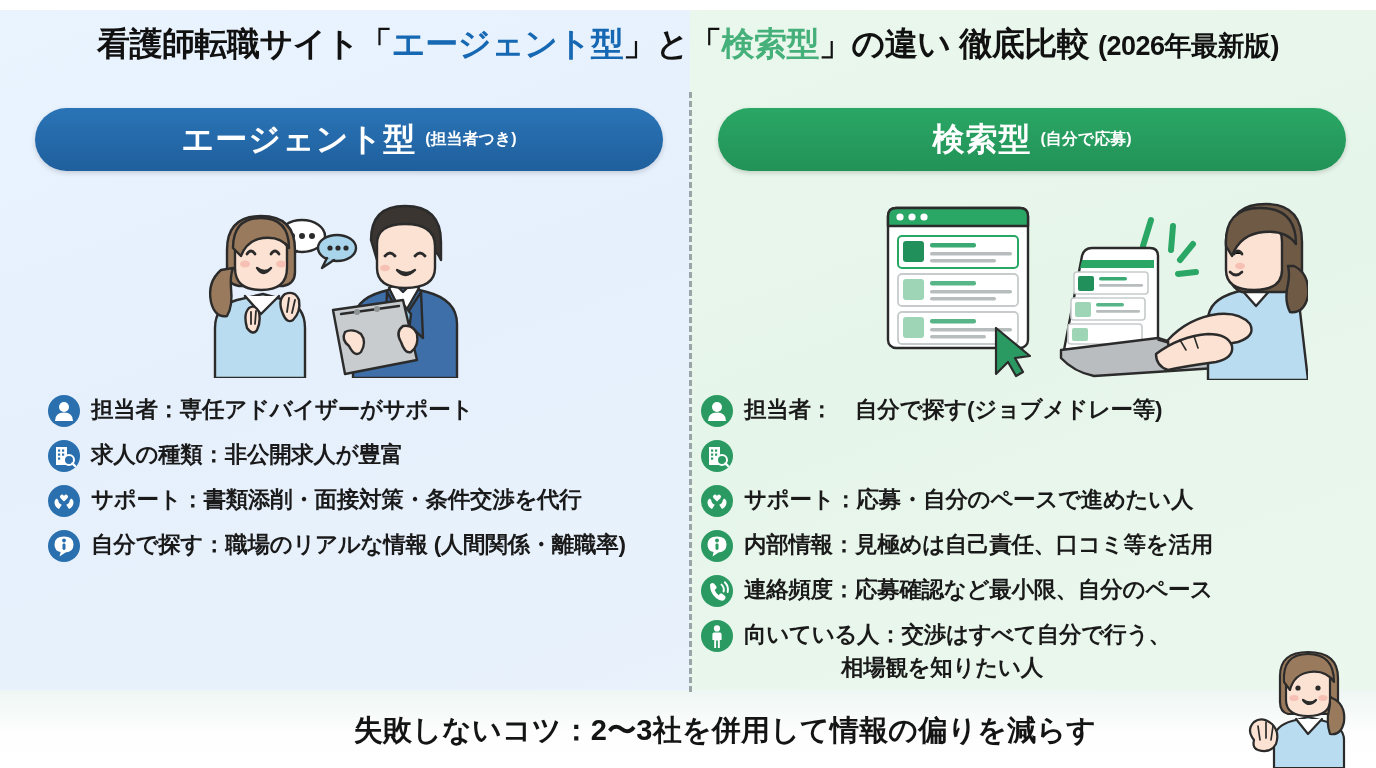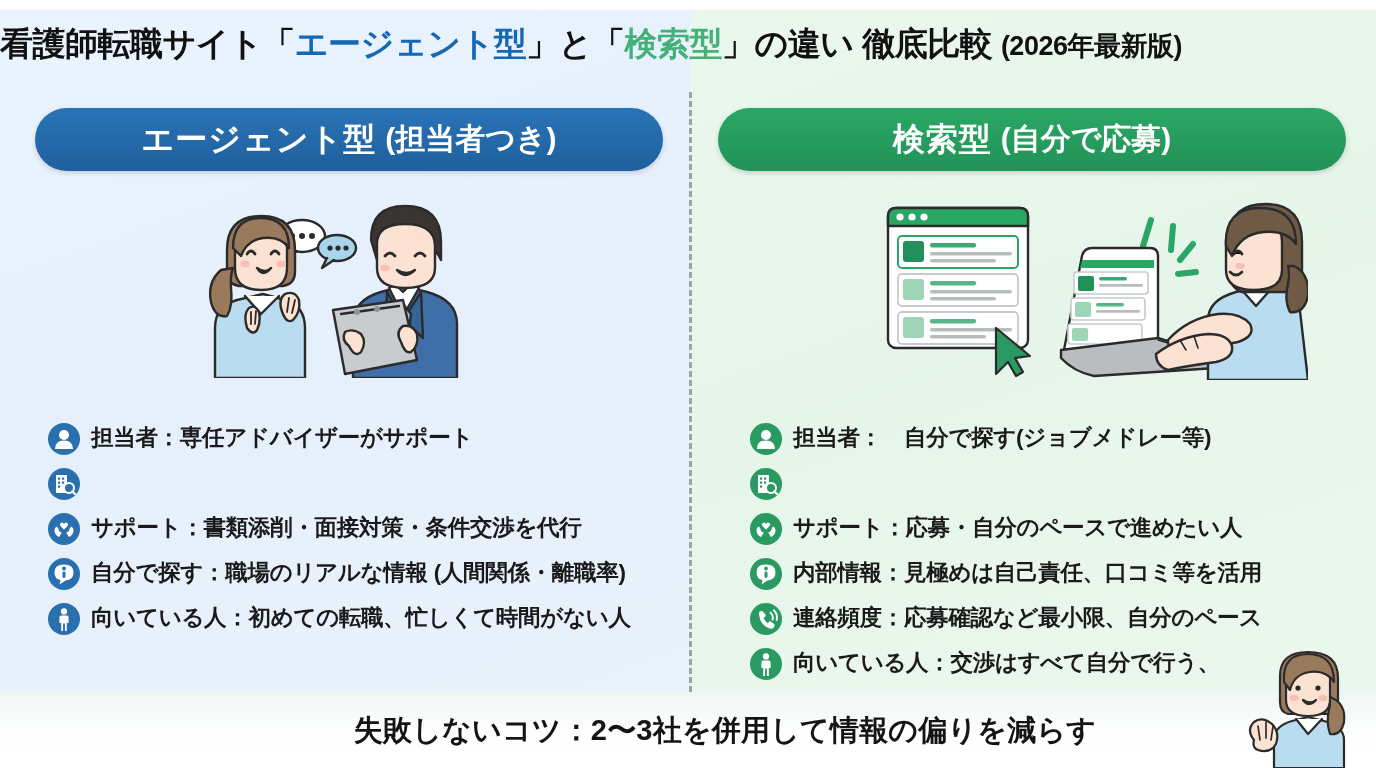--- a/index.html
+++ b/index.html
@@ -32,20 +32,21 @@
 
   .divider {
     position:absolute; left:689px; top:92px; width:0; height:600px;
     border-left:3px dashed #7f8b8f;
     opacity:.75;
   }
 
   
   .title {
     position:absolute; left:0; top:22px; width:1376px;
+    text-align:center;
     font-size:33px; font-weight:bold; color:#111;
     letter-spacing:-.5px;
     white-space:nowrap;
     z-index:6;
   }
   .title .hl-blue { color:#1668b3; }
   .title .hl-green { color:#46b07a; }
   .title .year { font-size:27px; }
 
   
@@ -57,31 +58,31 @@
   }
   .banner-left {
     left:35px; top:108px; width:628px;
     background:linear-gradient(180deg,#2a74b6 0%,#1f5f9d 100%);
   }
   .banner-right {
     left:718px; top:108px; width:628px;
     background:linear-gradient(180deg,#2aa765 0%,#229257 100%);
   }
   .banner .big { font-size:32px; font-weight:bold; letter-spacing:1px; }
-  .banner .small { font-size:30px; font-weight:bold; margin-left:9px; }
+  .banner .small { font-size:16px; font-weight:bold; margin-left:9px; }
 
   
   .illus { position:absolute; }
   .illus-left { left:185px; top:188px; width:330px; height:190px; }
   .illus-right { left:868px; top:190px; width:440px; height:190px; }
 
   
-  .list { position:absolute;margin-top:28px; }
+  .list { position:absolute; }
   .list-left  { left:48px;  top:393px; width:640px; }
-  .list-right { left:750px; top:393px; width:625px; }
+  .list-right { left:701px; top:393px; width:625px; }
 
   .row { display:flex; align-items:flex-start; margin-bottom:11px; }
   .row .ico {
     flex:0 0 auto; width:32px; height:32px; margin-right:11px; margin-top:2px;
   }
   .row .txt {
     font-size:22.5px; font-weight:bold; color:#1a1a1a;
     line-height:33px; letter-spacing:-.3px; white-space:pre;
   }
   .row .txt .l2 { display:block; padding-left:97px; }
@@ -298,20 +299,21 @@
               <rect x="10" y="9.5" width="2.2" height="2.2"></rect>
               <rect x="14" y="9.5" width="2.2" height="2.2"></rect>
               <rect x="10" y="13.5" width="2.2" height="2.2"></rect>
               <rect x="14" y="13.5" width="2.2" height="2.2"></rect>
               <rect x="10" y="17.5" width="2.2" height="2.2"></rect>
             </g>
             <circle cx="21" cy="20" r="5" fill="#2a6fae" stroke="#fff" stroke-width="2"></circle>
             <line x1="24.4" y1="23.4" x2="27" y2="26" stroke="#fff" stroke-width="2.4" stroke-linecap="round"></line>
           </svg>
       </span>
+      <span class="txt">求人の種類：非公開求人が豊富</span>
     </div>
 
     <div class="row">
       <span class="ico">
         <svg viewBox="0 0 32 32" width="32" height="32">
             <circle cx="16" cy="16" r="16" fill="#2a6fae"></circle>
             <path d="M16 16.5 L12.6 13.2 Q11 11.4 12.8 10 Q14.6 8.8 16 11 Q17.4 8.8 19.2 10 Q21 11.4 19.4 13.2 Z" fill="#fff"></path>
             <path d="M9 13.5 Q6 14.8 6.6 18.6 Q7.2 22.4 11 24 L13.8 19.8 Q10.4 18.4 10.4 15.4 Z" fill="#fff"></path>
             <path d="M23 13.5 Q26 14.8 25.4 18.6 Q24.8 22.4 21 24 L18.2 19.8 Q21.6 18.4 21.6 15.4 Z" fill="#fff"></path>
           </svg>
@@ -325,30 +327,20 @@
             <circle cx="16" cy="16" r="16" fill="#2a6fae"></circle>
             <path d="M6.5 14.5 Q6.5 6.5 16 6.5 Q25.5 6.5 25.5 14.5 Q25.5 22 17.5 22.4 L11.5 26.5 L12.6 22 Q6.5 21 6.5 14.5 Z" fill="#fff"></path>
             <circle cx="16" cy="10.5" r="1.9" fill="#2a6fae"></circle>
             <rect x="14.5" y="13.4" width="3" height="6.6" rx="1.4" fill="#2a6fae"></rect>
           </svg>
       </span>
       <span class="txt">自分で探す：職場のリアルな情報 (人間関係・離職率)</span>
     </div>
 
 
-    <div class="row">
-      <span class="ico">
-        <svg viewBox="0 0 32 32" width="32" height="32">
-            <circle cx="16" cy="16" r="16" fill="#2a6fae"></circle>
-            <circle cx="16" cy="8.4" r="3.1" fill="#fff"></circle>
-            <path d="M13 12.4 L19 12.4 Q20.6 12.4 20.6 14.4 L20.6 20 L18.8 20 L18.8 28 L16.9 28 L16.9 20.6 L15.1 20.6 L15.1 28 L13.2 28 L13.2 20 L11.4 20 L11.4 14.4 Q11.4 12.4 13 12.4 Z" fill="#fff"></path>
-          </svg>
-      </span>
-      <span class="txt">向いている人：初めての転職、忙しくて時間がない人</span>
-    </div>
   </div>
 
   <div class="list list-right">
 
     <div class="row">
       <span class="ico">
         <svg viewBox="0 0 32 32" width="32" height="32">
             <circle cx="16" cy="16" r="16" fill="#2a9a62"></circle>
             <circle cx="16" cy="12" r="5" fill="#fff"></circle>
             <path d="M7 26 Q7 17.5 16 17.5 Q25 17.5 25 26 Z" fill="#fff"></path>
@@ -414,21 +406,21 @@
     </div>
 
     <div class="row">
       <span class="ico">
         <svg viewBox="0 0 32 32" width="32" height="32">
             <circle cx="16" cy="16" r="16" fill="#2a9a62"></circle>
             <circle cx="16" cy="8.4" r="3.1" fill="#fff"></circle>
             <path d="M13 12.4 L19 12.4 Q20.6 12.4 20.6 14.4 L20.6 20 L18.8 20 L18.8 28 L16.9 28 L16.9 20.6 L15.1 20.6 L15.1 28 L13.2 28 L13.2 20 L11.4 20 L11.4 14.4 Q11.4 12.4 13 12.4 Z" fill="#fff"></path>
           </svg>
       </span>
-      <span class="txt"><span>向いている人：交渉はすべて自分で行う、</span></span>
+      <span class="txt"><span>向いている人：交渉はすべて自分で行う、</span><span class="l2">相場観を知りたい人</span></span>
     </div>
   </div>
 
   <div class="nurse-corner">
     <svg viewBox="0 0 128 120" width="128" height="120">
       <g stroke="#2b2b2b" stroke-width="2.2" stroke-linejoin="round" stroke-linecap="round">
 
         <path d="M30 120 L30 92 Q30 78 48 73 L64 69 L80 73 Q100 78 100 92 L100 120 Z" fill="#b9dcf0"></path>
         <path d="M52 71 L64 86 L78 71" fill="#ffffff"></path>
 

